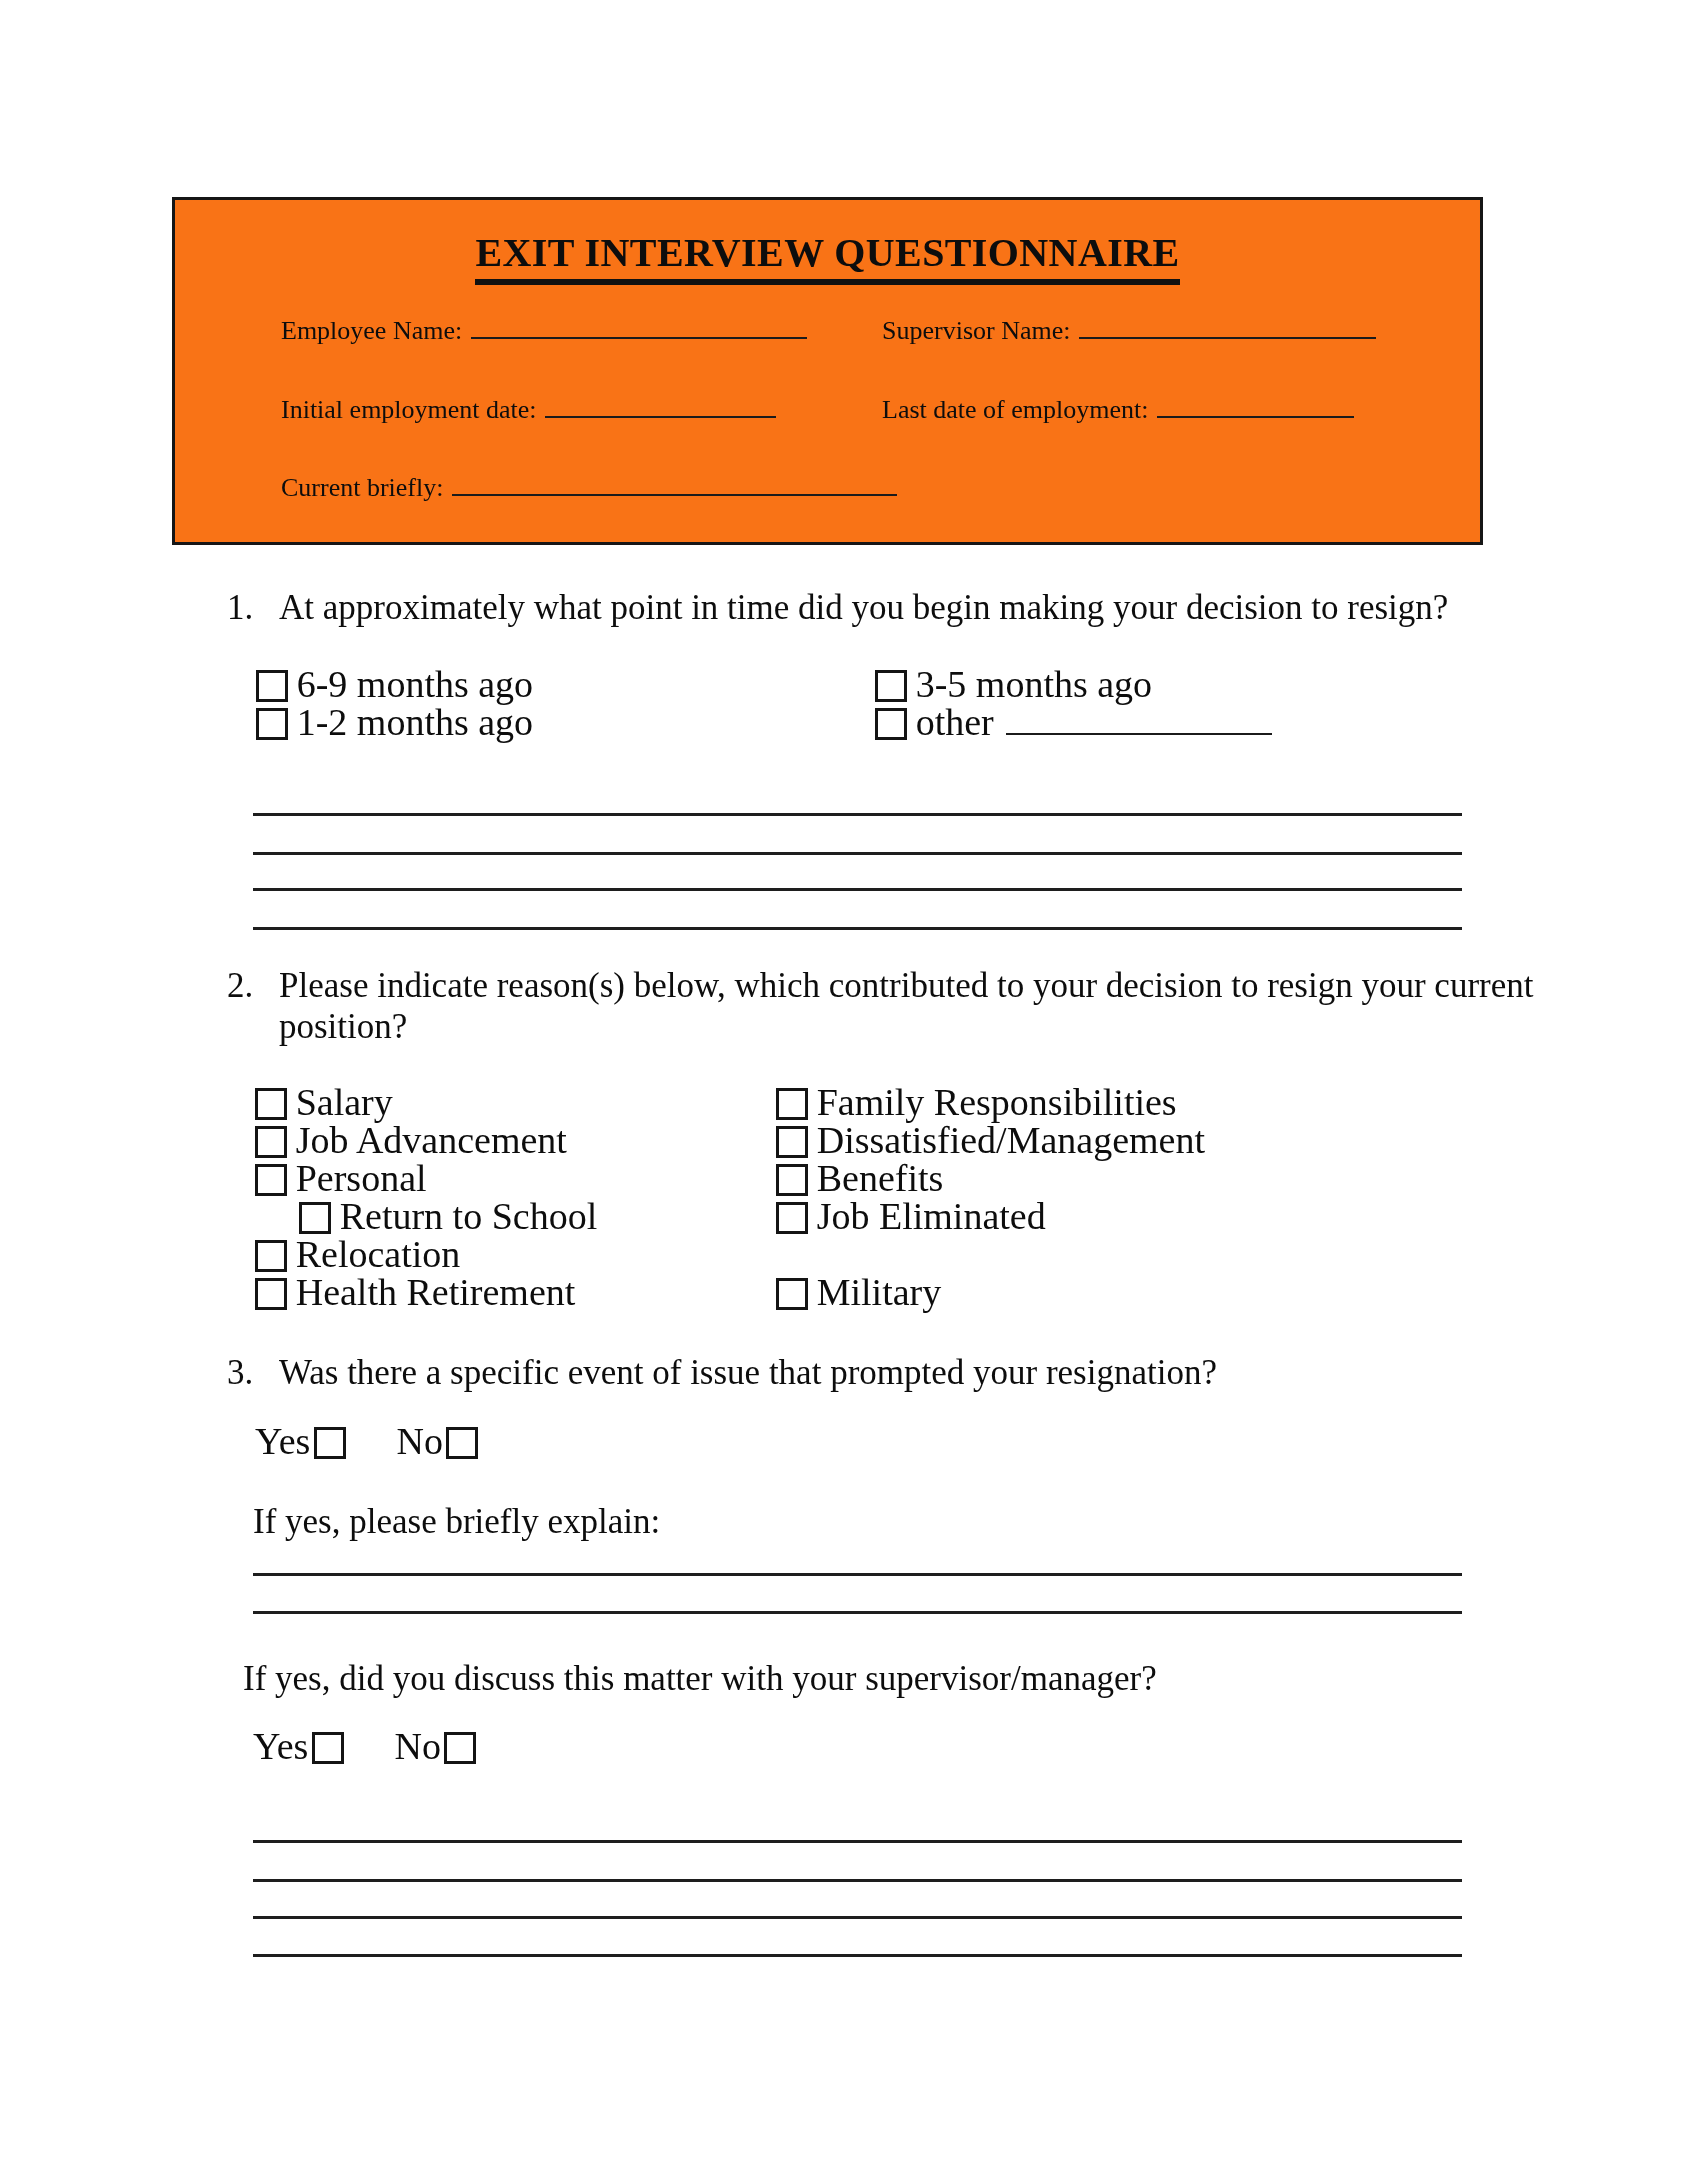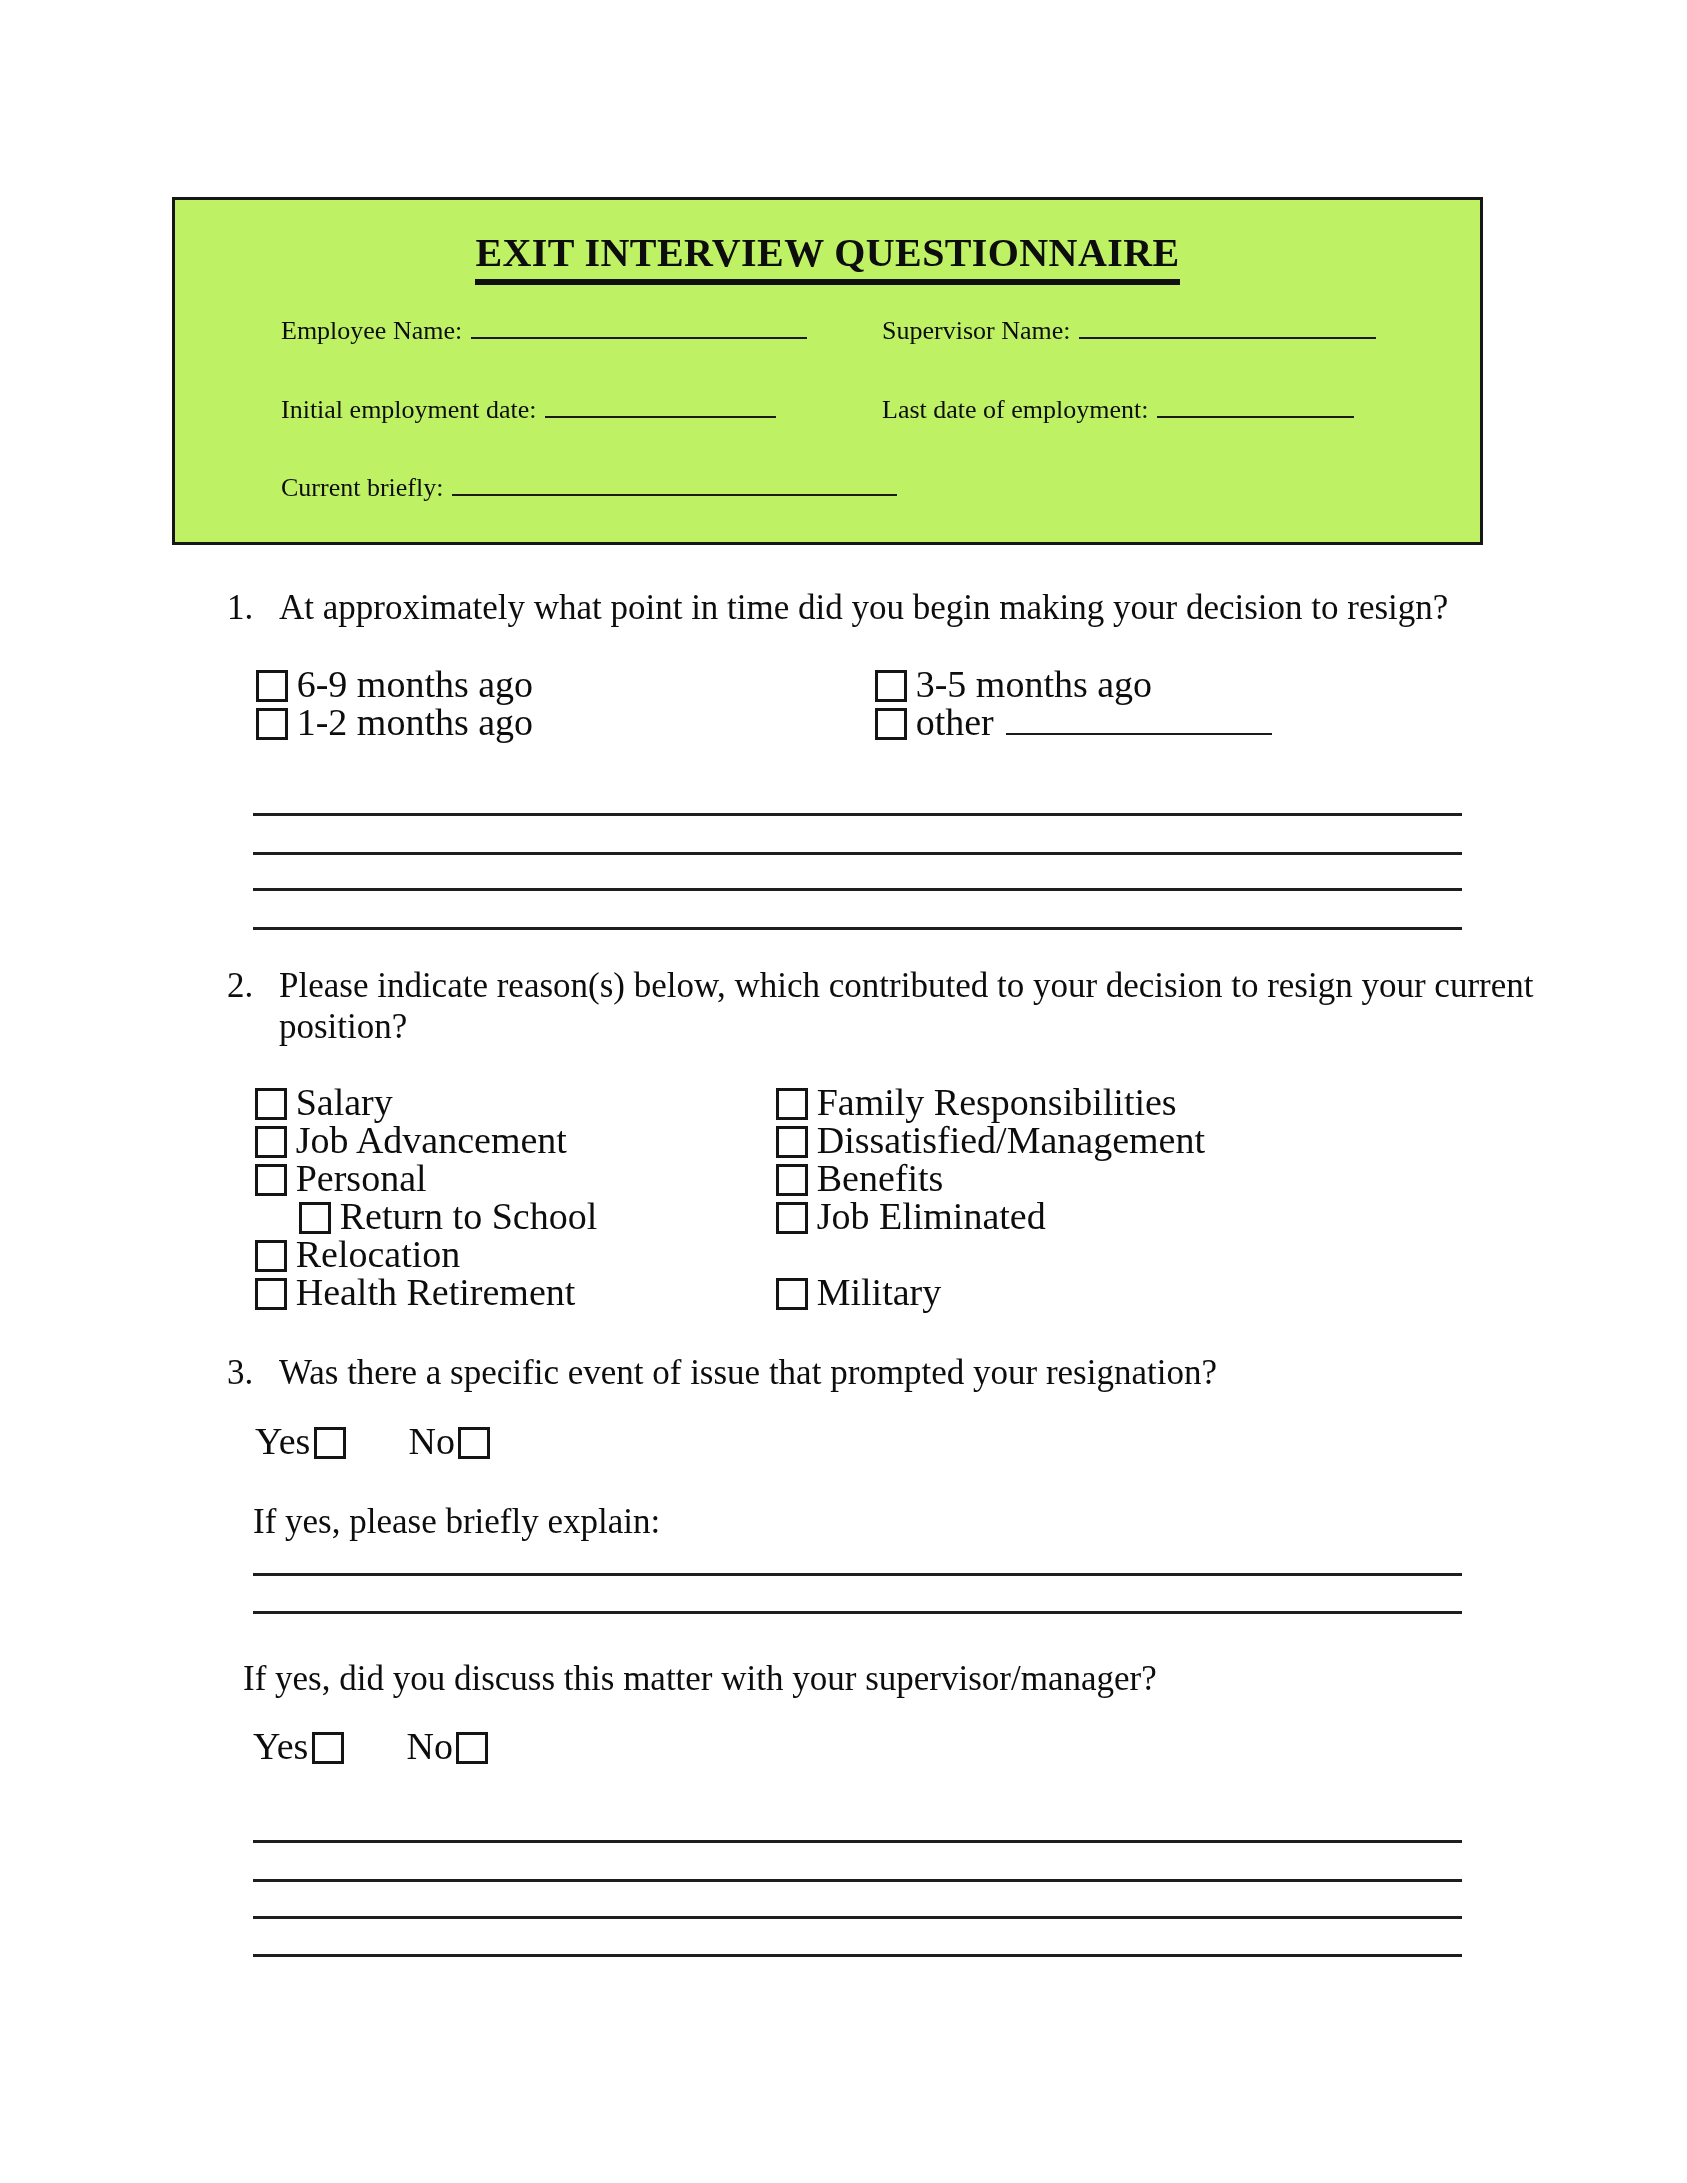--- a/index.html
+++ b/index.html
@@ -2,41 +2,41 @@
 <html style="font-size:14px"><head>
 <meta charset="utf-8">
 <style>
   html,body{margin:0;padding:0;background:#ffffff;}
   .page{
     position:relative;width:1687px;height:2184px;background:#ffffff;
     font-family:"Liberation Serif","DejaVu Serif",serif;color:#0d0d0d;overflow:hidden;
   }
   .abs{position:absolute;white-space:nowrap;}
   
-  .hdrbox{position:absolute;left:172px;top:197px;width:1305px;height:342px;border:3.5px solid #161616;background:#bef264;}
+  .hdrbox{position:absolute;left:172px;top:197px;width:1305px;height:342px;border:3.5px solid #161616;background:#f97316;}
   .title-wrap{position:absolute;left:0;top:31px;width:100%;text-align:center;}
   .title{
     display:inline-block;font-size:40px;font-weight:bold;letter-spacing:0.4px;
     border-bottom:6.1px solid #111;padding-bottom:4.4px;line-height:1.1;
   }
   .fieldrow{font-size:26px;line-height:1.15;}
   .blank{display:inline-block;border-bottom:2.6px solid #1b1b1b;height:0.9px;vertical-align:baseline;margin-left:8.7px;}
   
   .question{font-size:35px;line-height:1.18;}
   .qnum{position:absolute;left:0;top:0;}
   .qtext{display:inline-block;padding-left:52px;}
   
   .opt{font-size:38px;line-height:38px;height:38px;}
   .cb{
     display:inline-block;width:26px;height:26px;border:3.5px solid #141414;background:#fff;
     vertical-align:middle;position:relative;top:-2.6px;
   }
   .opt .cb{margin-right:8.7px;}
   .yn .cb{margin-left:3.5px;}
-  .yn .no{margin-left:54px;}
+  .yn .no{margin-left:42px;}
   
   .rule{position:absolute;left:253px;width:1209px;height:2.6px;background:#1e1e1e;}
 </style>
 </head>
 <body>
 
 <div class="page">
 
   <div class="hdrbox">
     <div class="title-wrap">

